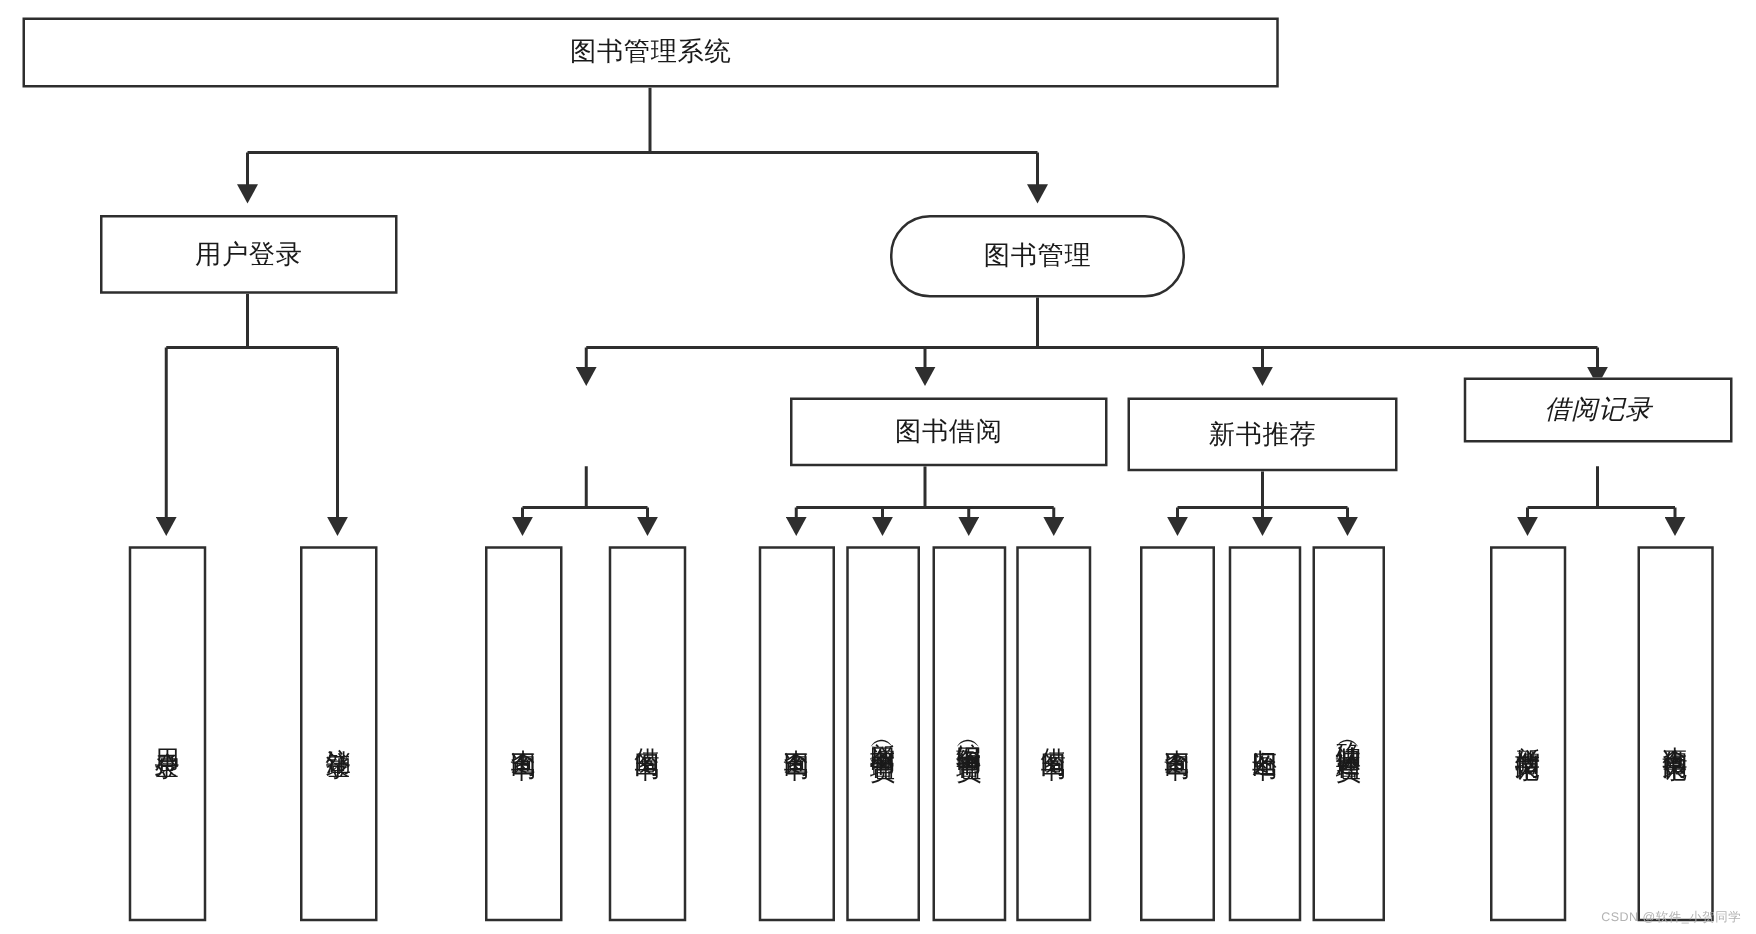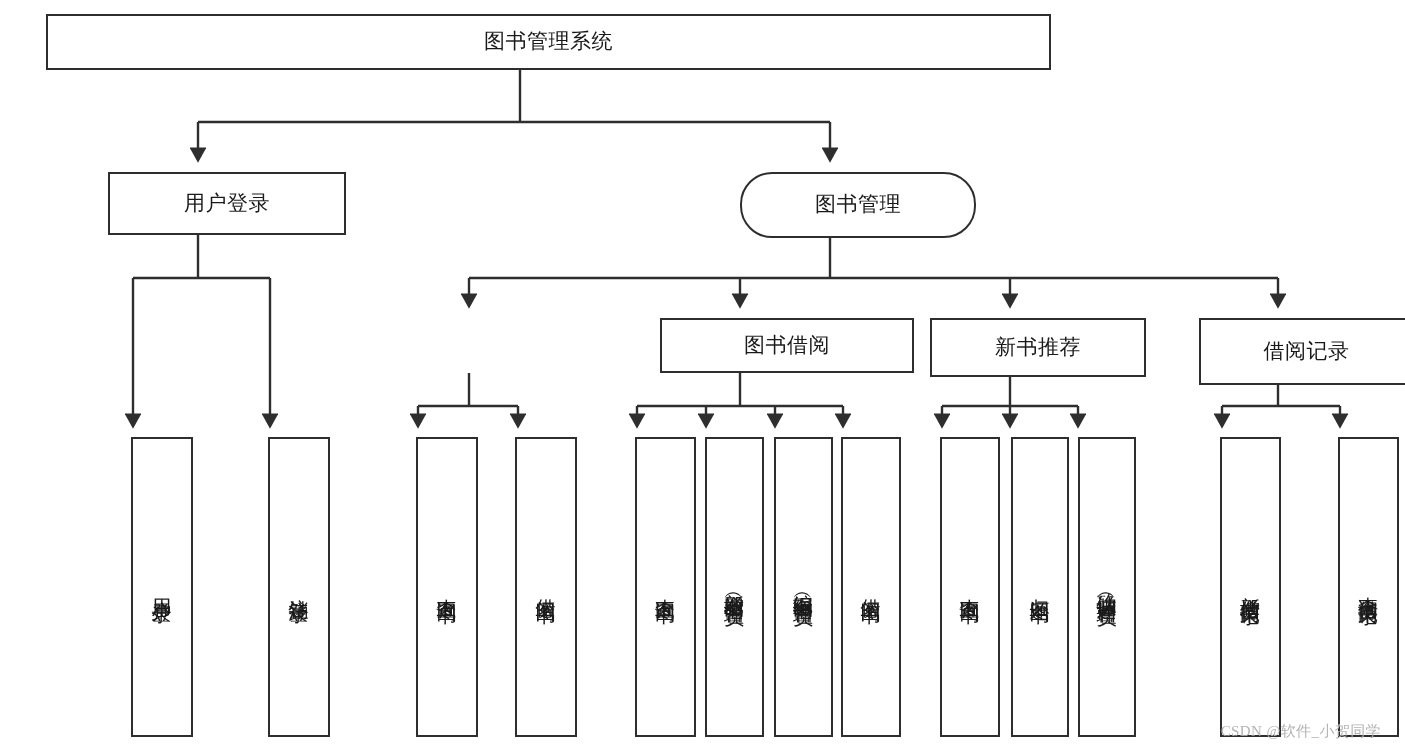--- a/index.html
+++ b/index.html
@@ -29,21 +29,20 @@
   }
   .node {
     position: absolute;
     box-sizing: border-box;
     background: #ffffff;
     border: 2px solid #2e2e2e;
     display: flex;
     align-items: center;
     justify-content: center;
     z-index: 2;
-    margin-left: 28px;
   }
   .node .label {
     font-size: 21px;
     line-height: 1.12;
     letter-spacing: 0.5px;
     color: #1a1a1a;
     white-space: nowrap;
     text-align: center;
   }
   .node.vertical {
@@ -57,28 +56,28 @@
     -webkit-writing-mode: vertical-rl;
     font-size: 20px;
     line-height: 1.0;
     letter-spacing: 2px;
     white-space: normal;
     max-height: 100%;
     text-align: center;
   }
   #watermark {
     position: absolute;
-    right: 24px;
+    right: 12px;
     bottom: 6px;
-    font-size: 15px;
+    font-size: 10px;
     color: #b3b3b3;
     letter-spacing: 0.4px;
     z-index: 5;
     white-space: nowrap;
-    font-family: Liberation Serif, serif;
+    font-family: Liberation Sans, sans-serif;
   }
 </style>
 </head>
 <body>
 
 <div id="canvas">
 
   <svg id="edge-layer" viewBox="0 0 1405 747" width="1405" height="747" xmlns="http://www.w3.org/2000/svg">
     <defs>
       <marker id="arrow" viewBox="0 0 12 12" refX="9" refY="6" markerWidth="7" markerHeight="7" orient="auto-start-reverse">
@@ -143,21 +142,21 @@
 
 
   <div class="node" style="left:632px; top:318px; width:254px; height:55px;">
     <span class="label">图书借阅</span>
   </div>
 
   <div class="node" style="left:902px; top:318px; width:216px; height:59px;">
     <span class="label">新书推荐</span>
   </div>
 
-  <div class="node" style="left:1171px; top:318px; width:215px; height:67px;">
+  <div class="node" style="left:1171px; top:302px; width:215px; height:52px;font-style:italic;">
     <span class="label">借阅记录</span>
   </div>
 
   <div class="node vertical" style="left:103px; top:437px; width:62px; height:300px;">
     <span class="label">用户登录</span>
   </div>
 
   <div class="node vertical" style="left:240px; top:437px; width:62px; height:300px;">
     <span class="label">注销登录</span>
   </div>

